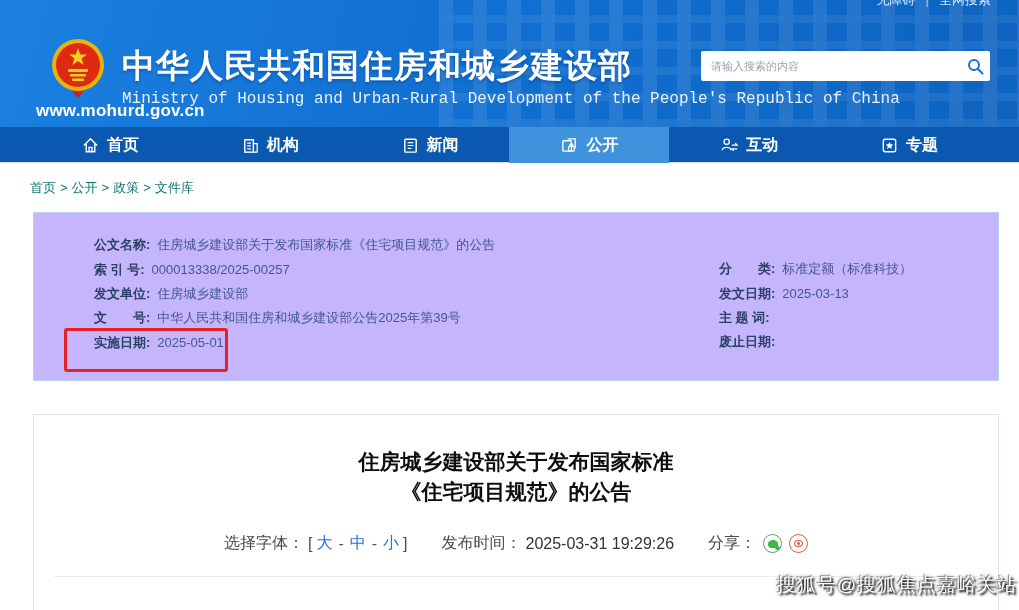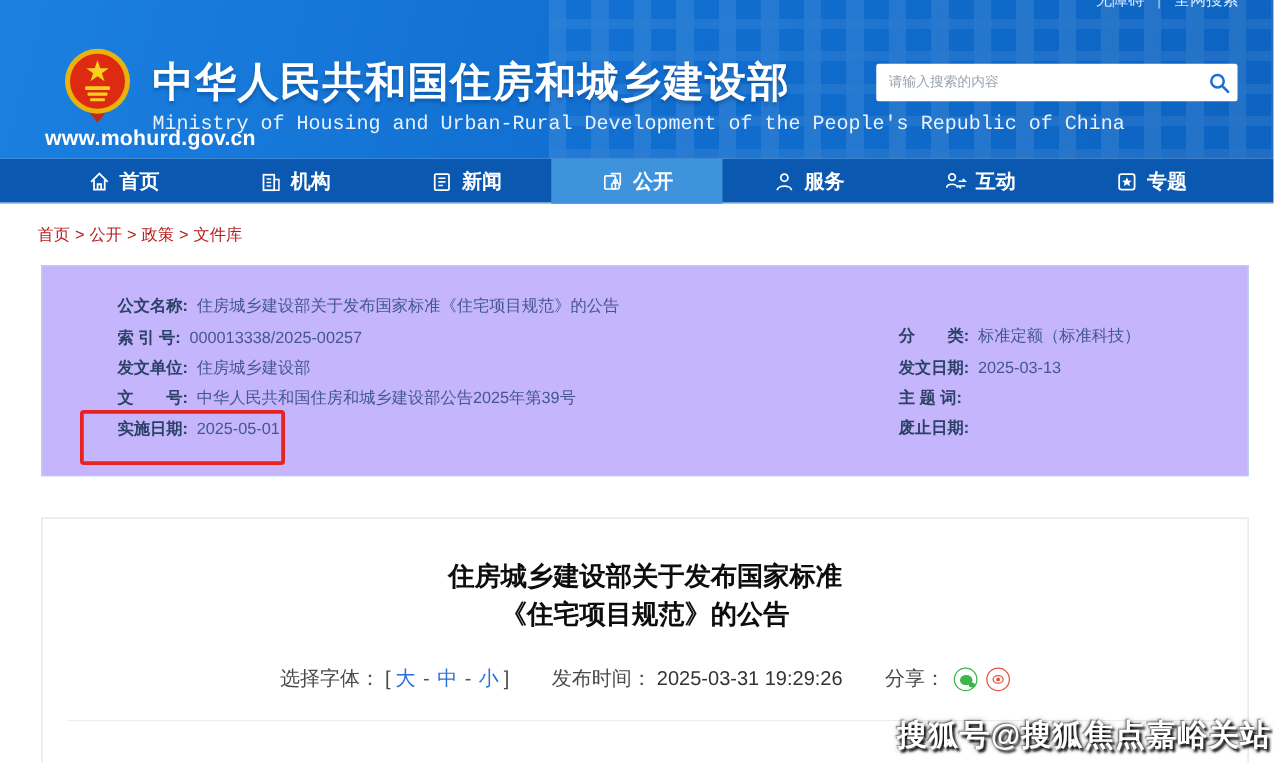--- a/index.html
+++ b/index.html
@@ -27,21 +27,21 @@
   .search .mag { width:30px; display:flex; justify-content:center; cursor:pointer; }
 
   
   .nav { position:absolute; left:0; top:127px; width:1019px; height:36px; background:#0a58b0; border-bottom:1px solid #cfe0f2; }
   .nav-inner { display:flex; height:36px; padding:0 30px; }
   .nav-item { flex:1; display:flex; align-items:center; justify-content:center; gap:7px; color:#fff; font-size:16px; font-weight:bold; cursor:pointer; }
   .nav-item.active { background:#3f93dd; }
   .nav-item svg { display:block; }
 
   
-  .breadcrumb { position:absolute; left:30px; top:179px; font-size:13px; color:#b91c1c; }
+  .breadcrumb { position:absolute; left:30px; top:179px; font-size:13px; color:#0f766e; }
   .breadcrumb span.seg { cursor:pointer; }
   .breadcrumb .bsep { margin:0 4px; }
 
   
   .meta-box { position:absolute; left:33px; top:212px; width:966px; height:169px;
               background:#c4b5fd; border:1px solid #b9d2ea; }
   .meta-col { position:absolute; top:20px; }
   .meta-col.left { left:60px; width:560px; }
   .meta-col.right { left:685px; top:44px; width:270px; }
   .meta-row { height:24.4px; display:flex; align-items:center; font-size:13px; white-space:nowrap; }
@@ -63,21 +63,21 @@
   .share-icon { width:19px; height:19px; border-radius:50%; display:inline-flex; align-items:center; justify-content:center; cursor:pointer; margin-left:3px; }
   .share-wechat { background:#fff; border:1.5px solid #3eb54a; }
   .share-wechat .blob { width:10px; height:8px; background:#3eb54a; border-radius:50% 50% 45% 45%; position:relative; }
   .share-wechat .blob:after { content:""; position:absolute; right:-2px; bottom:-2px; width:5px; height:4px; background:#3eb54a; border-radius:50%; }
   .share-weibo { background:#fff; border:1.5px solid #e6533f; }
   .share-weibo .eye { width:9px; height:7px; border:1.5px solid #e6533f; border-radius:50% 50% 50% 50%; position:relative; }
   .share-weibo .eye:after { content:""; position:absolute; left:2px; top:1px; width:3px; height:3px; background:#e6533f; border-radius:50%; }
   .title-sep { margin:22px 20px 0 20px; border-bottom:1px solid #ededf0; }
 
   
-  .watermark { position:absolute; right:2px; top:572px; font-size:24px; font-weight:bold; color:#ffffff; letter-spacing:1px;
+  .watermark { position:absolute; right:2px; top:572px; font-size:19px; font-weight:normal; color:#ffffff; letter-spacing:1px;
                text-shadow:2px 2px 2px rgba(0,0,0,.95), -1px -1px 1px rgba(0,0,0,.45), 0 0 4px rgba(0,0,0,.5); white-space:nowrap; }
 </style>
 </head>
 <body>
 
 <div class="page">
 
   <header class="header">
     <div class="building-overlay"></div>
     <div class="topbar">
@@ -136,27 +136,20 @@
         <span>新闻</span>
       </div>
       <div class="nav-item active">
         <svg width="19" height="19" viewBox="0 0 20 20">
             <rect x="3" y="5" width="9" height="11" rx="1" fill="none" stroke="#fff" stroke-width="1.4"></rect>
             <path d="M8 3 H16 V13" fill="none" stroke="#fff" stroke-width="1.4"></path>
             <rect x="9" y="11" width="6" height="5" rx="1" fill="none" stroke="#fff" stroke-width="1.3"></rect>
             <path d="M10.5 11 V9.5 a1.5 1.5 0 0 1 3 0 V11" fill="none" stroke="#fff" stroke-width="1.3"></path>
           </svg>
         <span>公开</span>
-      </div>
-      <div class="nav-item">
-        <svg width="19" height="19" viewBox="0 0 20 20">
-            <circle cx="10" cy="6.5" r="3" fill="none" stroke="#fff" stroke-width="1.5"></circle>
-            <path d="M4 17 c0-4.5 12-4.5 12 0" fill="none" stroke="#fff" stroke-width="1.5"></path>
-          </svg>
-        <span>服务</span>
       </div>
       <div class="nav-item">
         <svg width="19" height="19" viewBox="0 0 20 20">
             <circle cx="7" cy="6" r="2.8" fill="none" stroke="#fff" stroke-width="1.4"></circle>
             <path d="M2.5 15 c0-4 9-4 9 0" fill="none" stroke="#fff" stroke-width="1.4"></path>
             <path d="M12.5 9.5 H18 l-2-2 M18 13.5 H12.5 l2 2" fill="none" stroke="#fff" stroke-width="1.3"></path>
           </svg>
         <span>互动</span>
       </div>
       <div class="nav-item">

